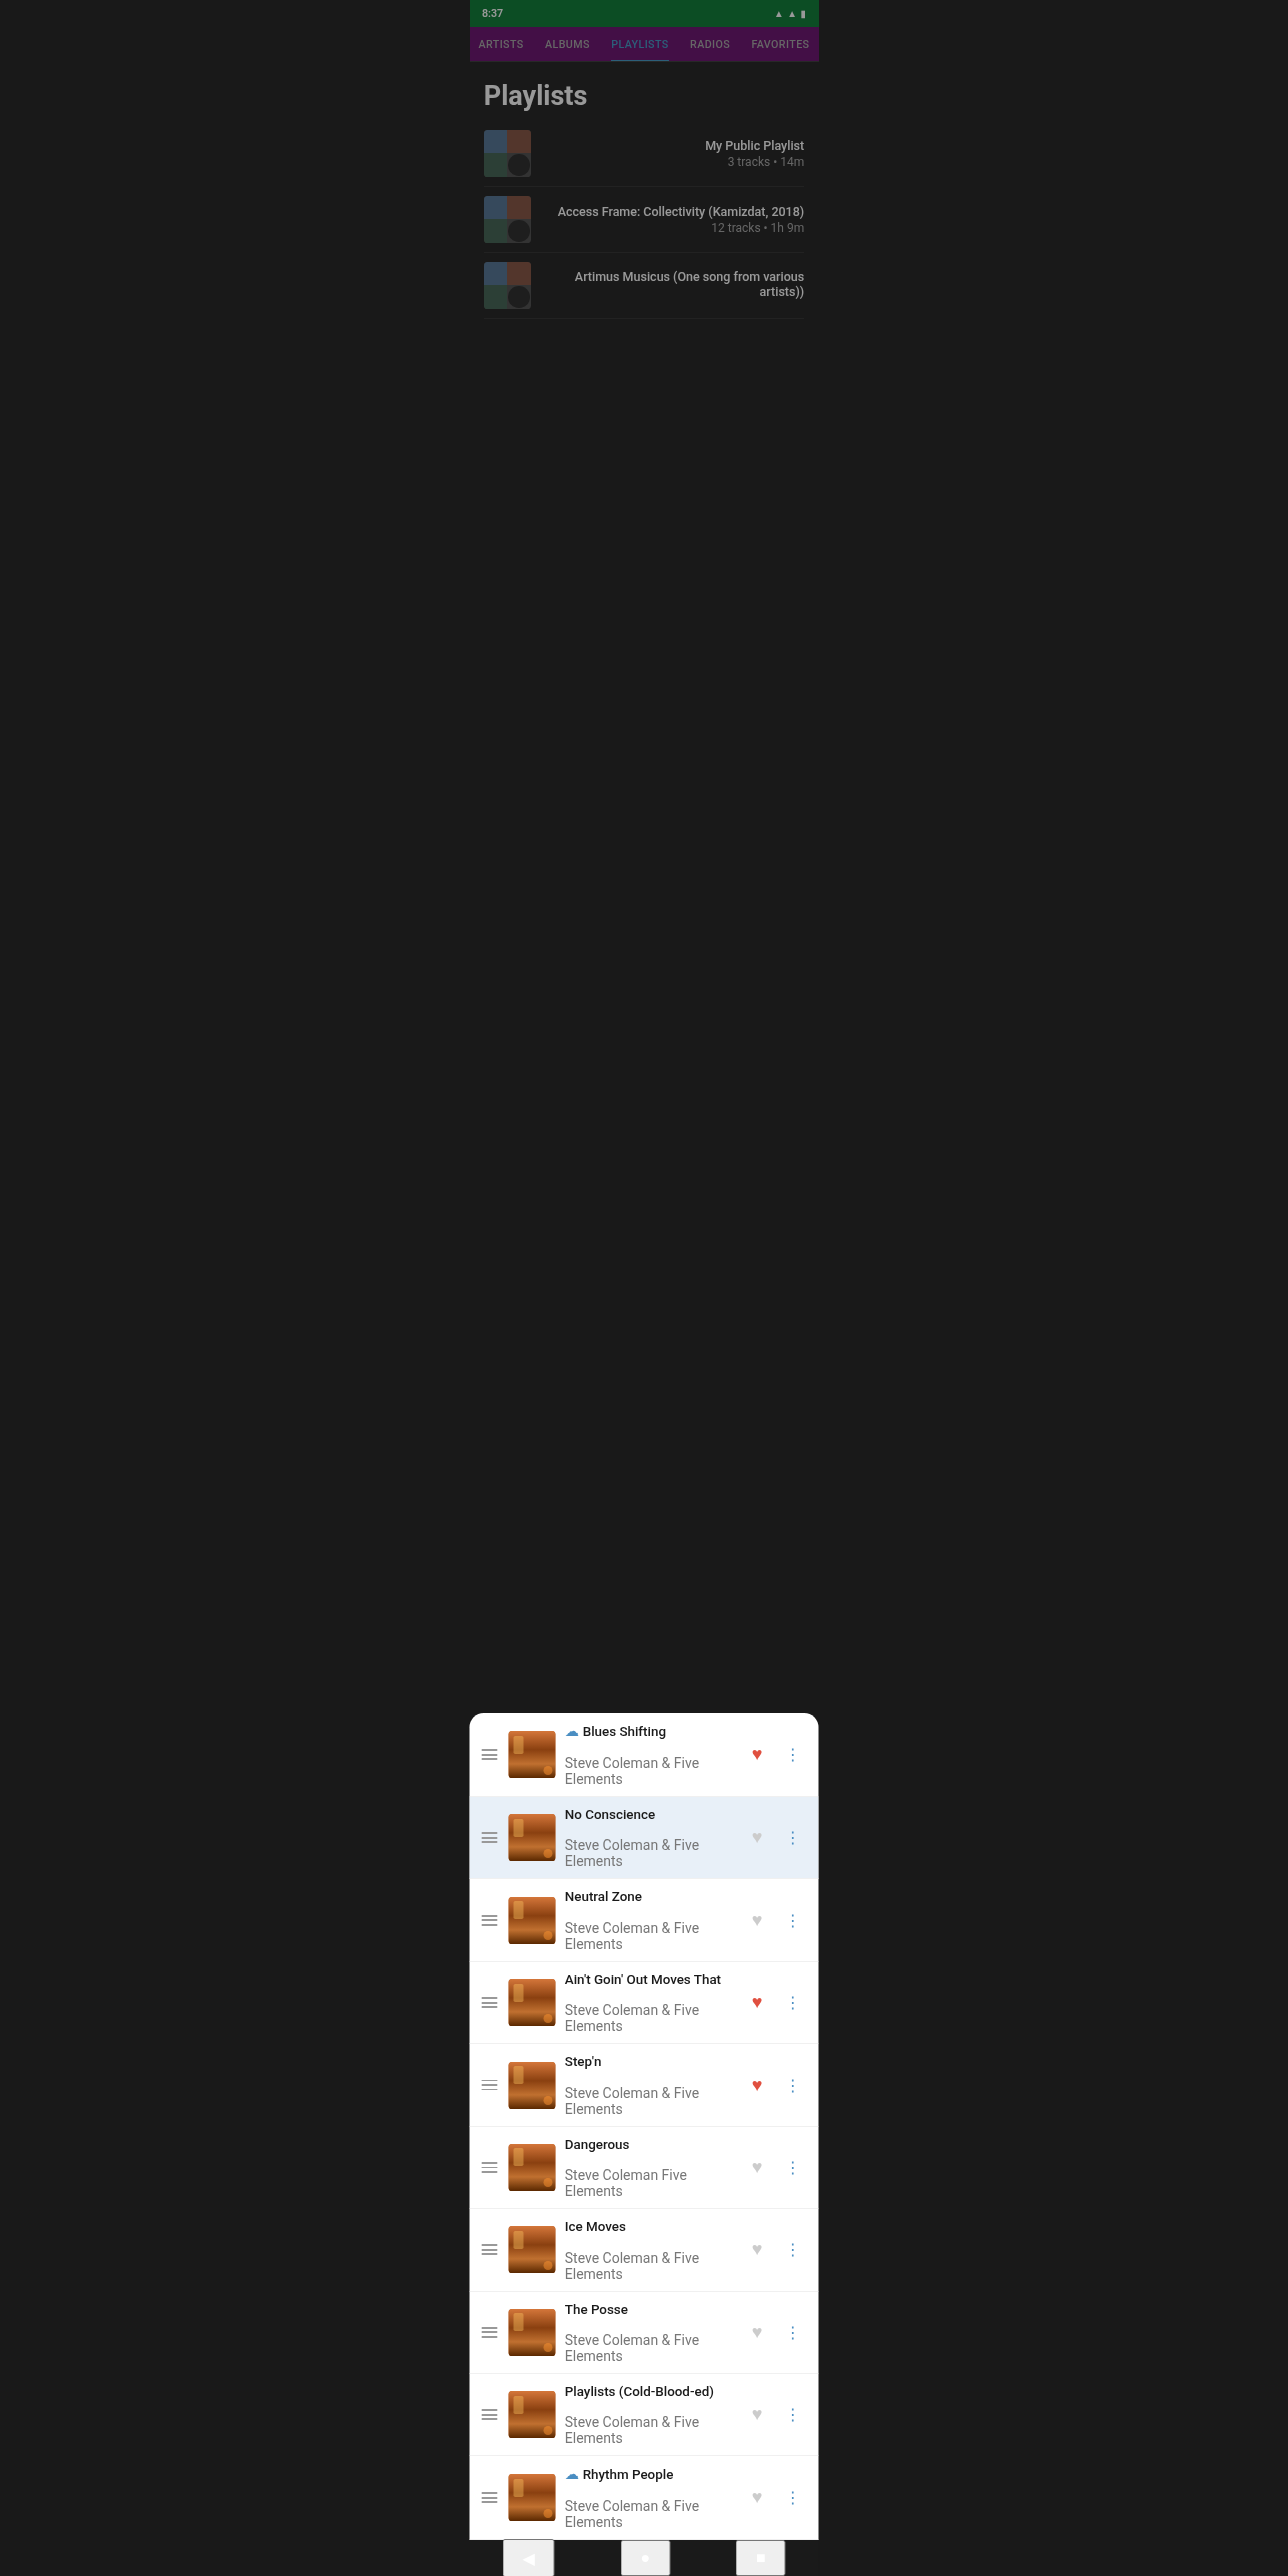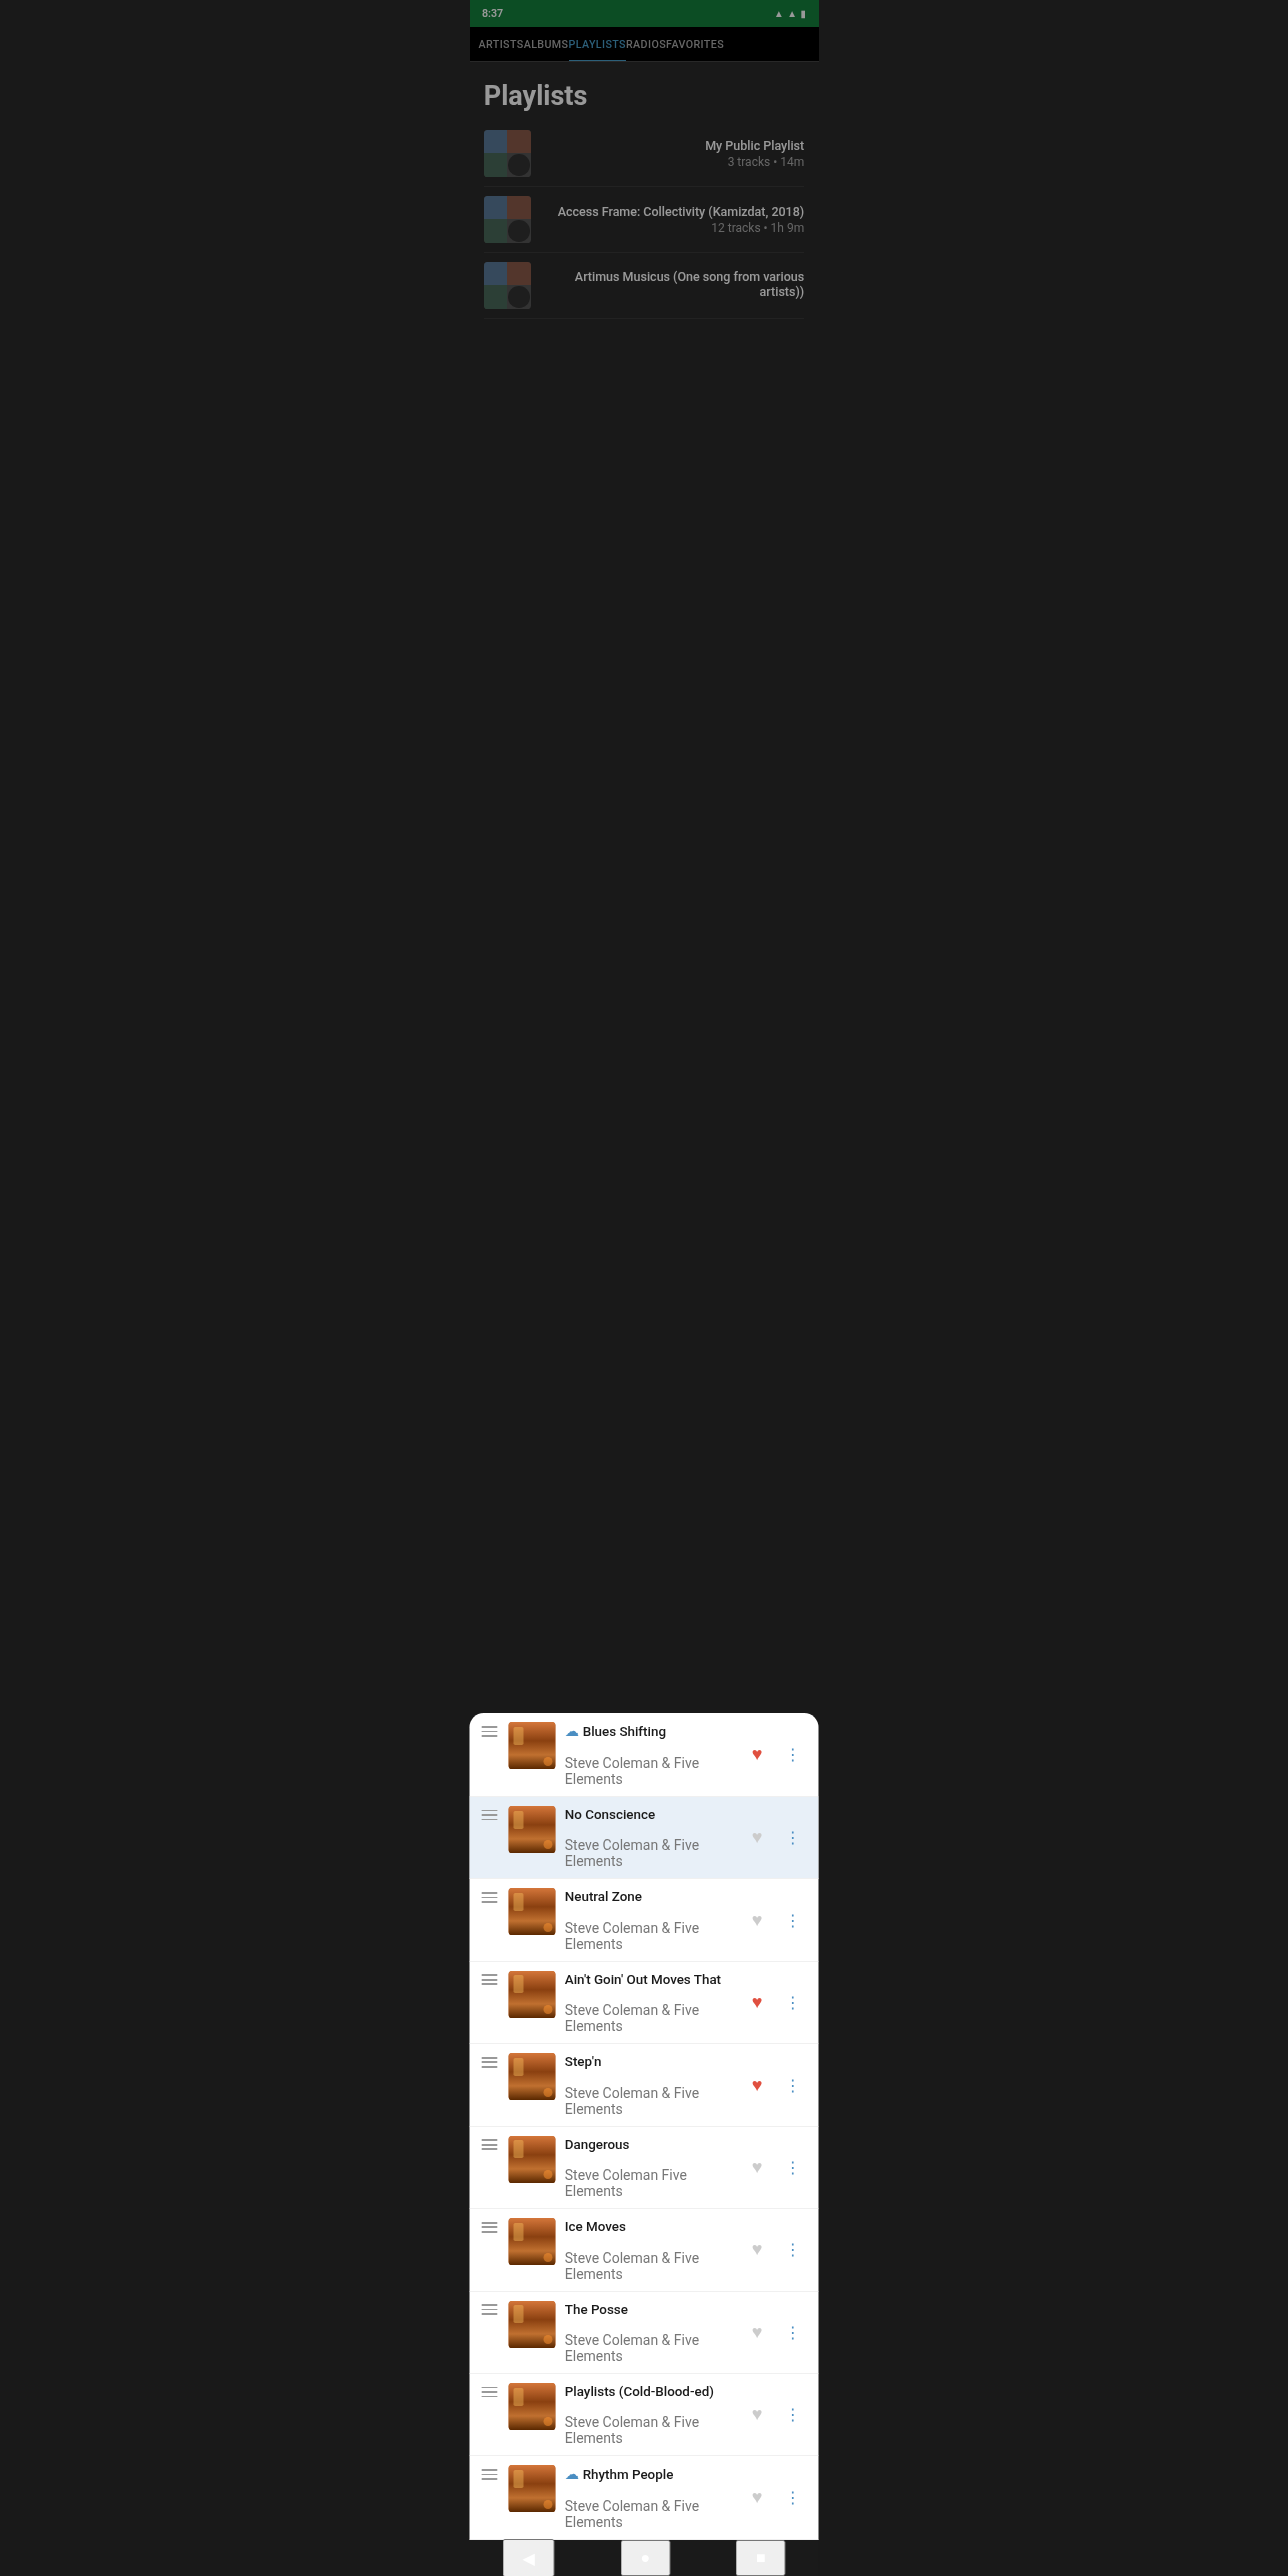--- a/index.html
+++ b/index.html
@@ -34,23 +34,23 @@
       align-items: center;
       gap: 3.6px;
     }
     .status-icons span {
       color: white;
       font-size: 9.8px;
     }
 
     
     .nav-tabs {
-      background: #000000;
-      display: flex;
-      justify-content: flex-start;
+      background: #701a75;
+      display: flex;
+      justify-content: space-between;
       padding: 10.7px 9px 0;
       border-bottom: 0.9px solid #444;
     }
     .nav-tab {
       color: #aaa;
       font-size: 10.7px;
       font-weight: 500;
       letter-spacing: 0.4px;
       padding-bottom: 9px;
       cursor: pointer;
@@ -130,20 +130,21 @@
       background: white;
       border-radius: 14.3px 14.3px 0 0;
       z-index: 20;
       overflow-y: auto;
       max-height: 80vh;
     }
 
     
     .song-row {
       display: flex;
+      align-items: center;
       padding: 9px 10.7px;
       gap: 9px;
       cursor: pointer;
       border-bottom: 0.9px solid #f0f0f0;
     }
     .song-row.selected {
       background: #e8f0f8;
     }
     .drag-handle {
       display: flex;

